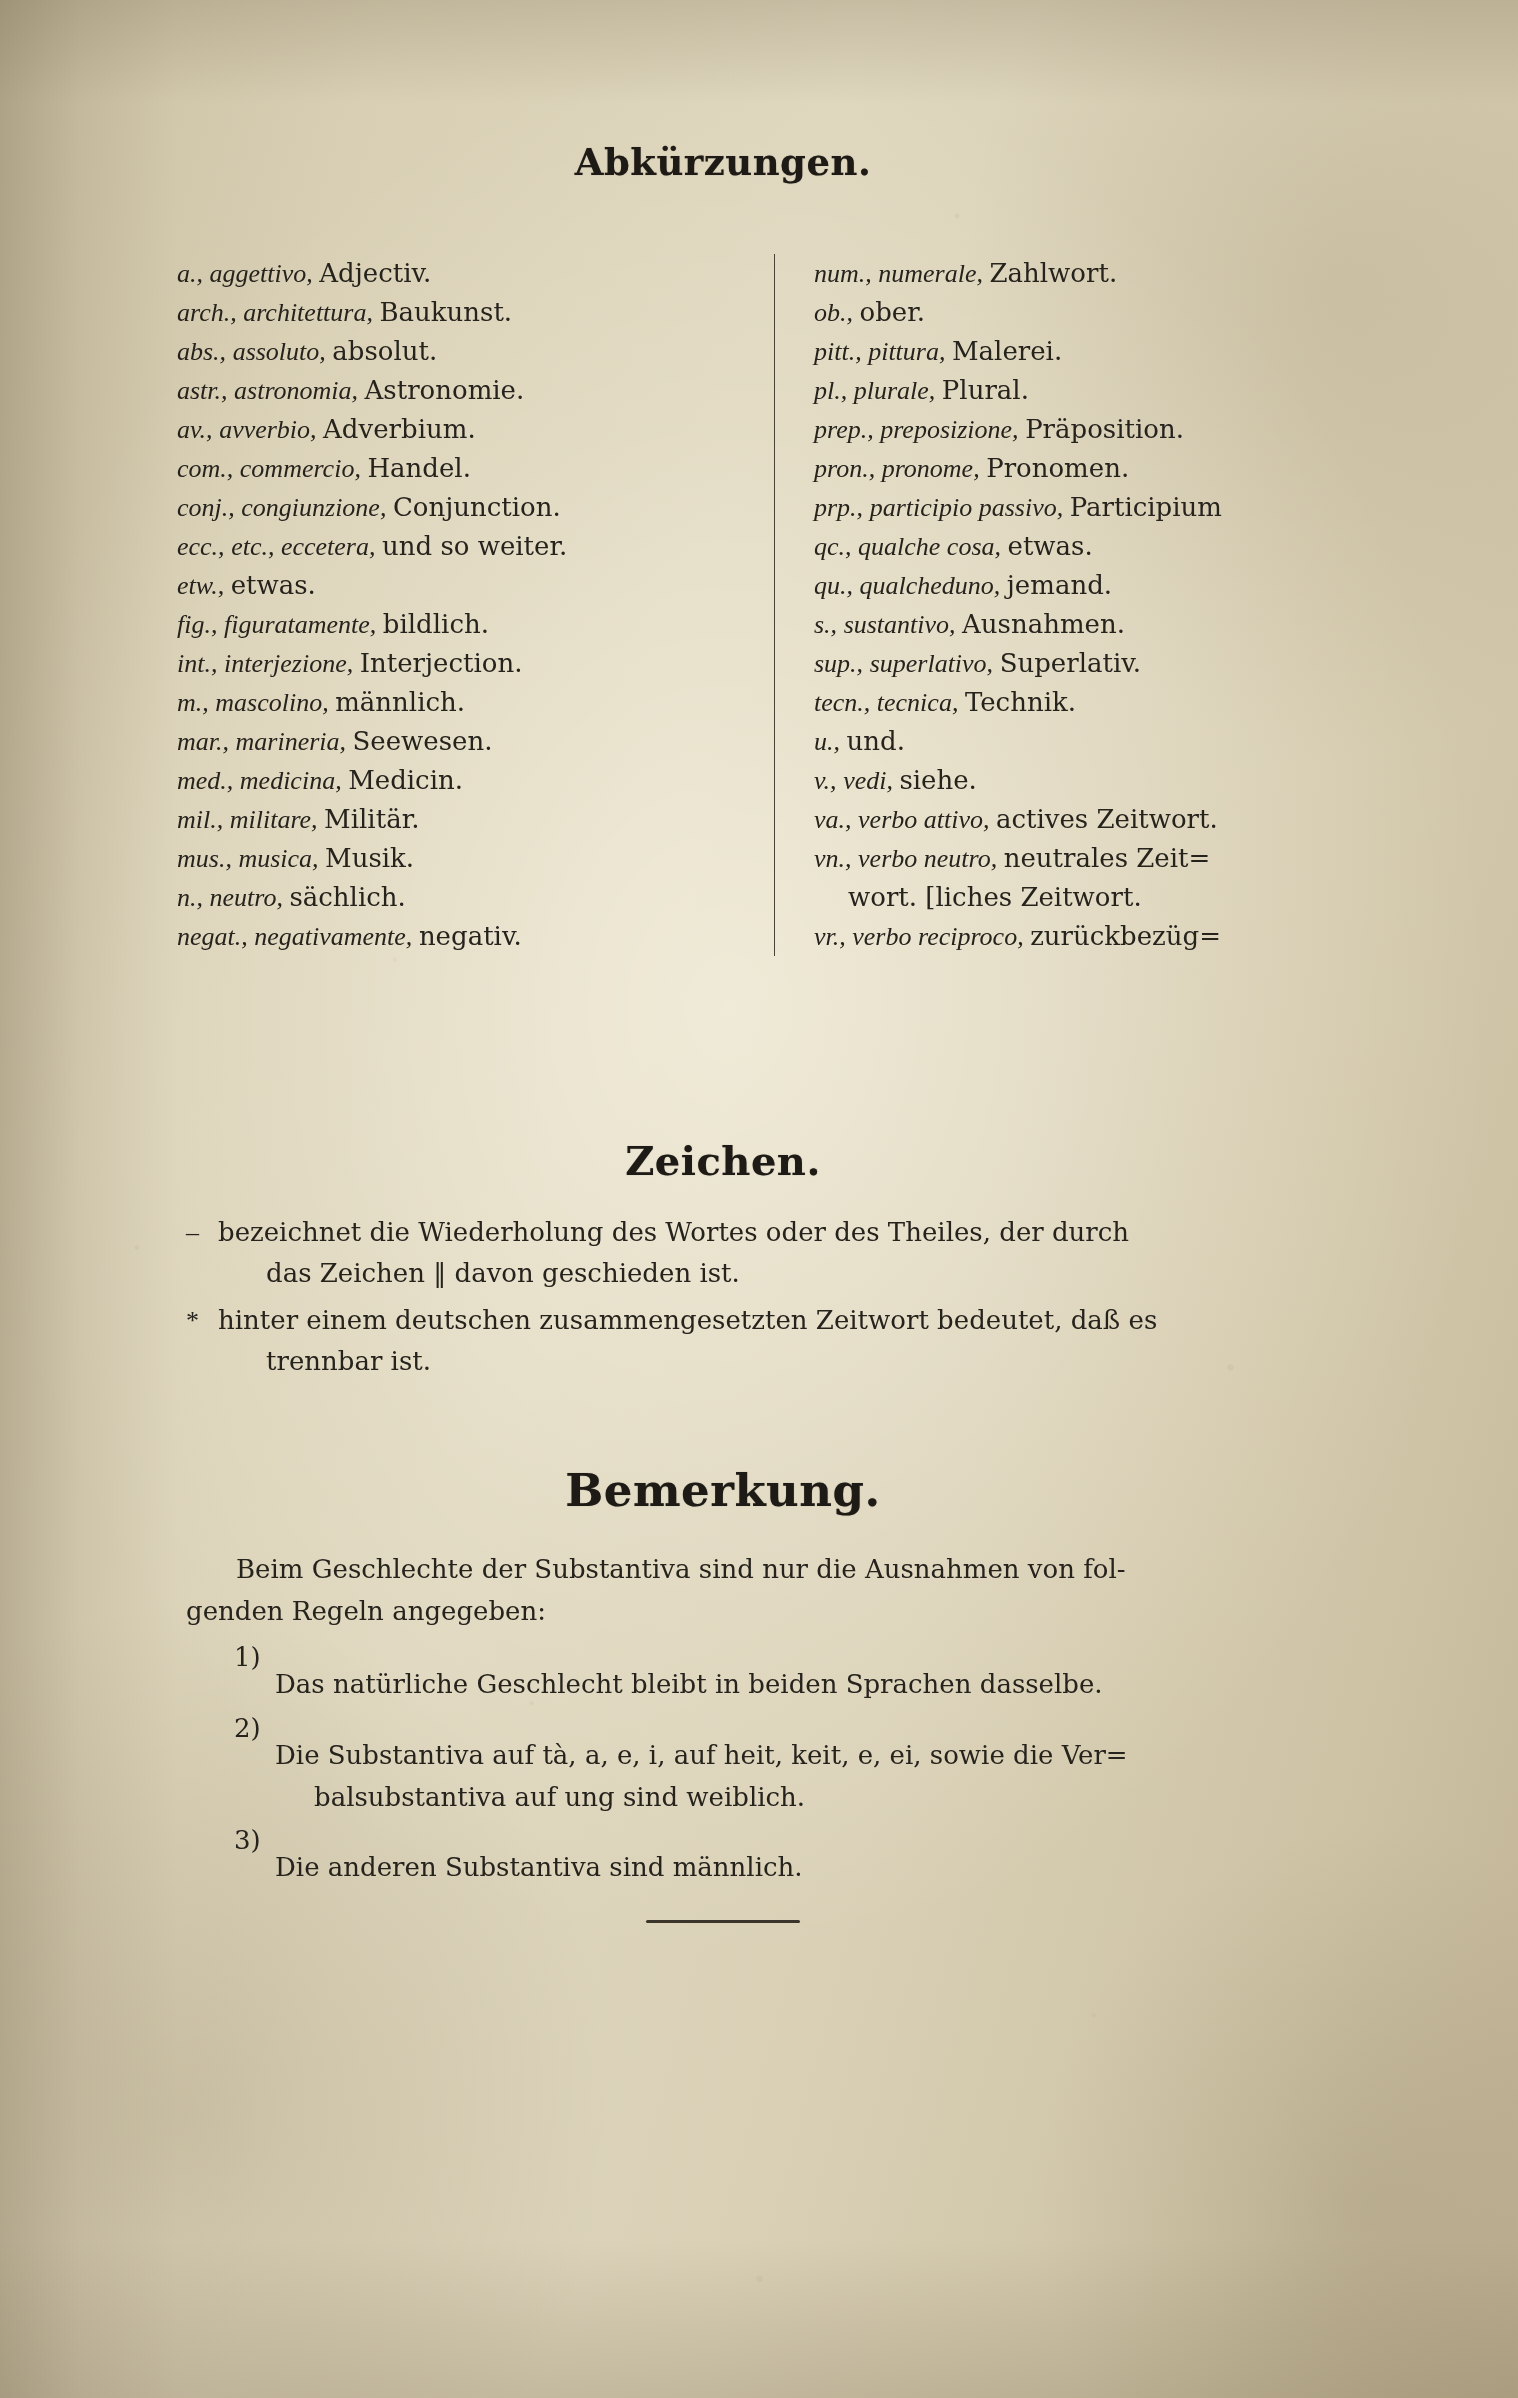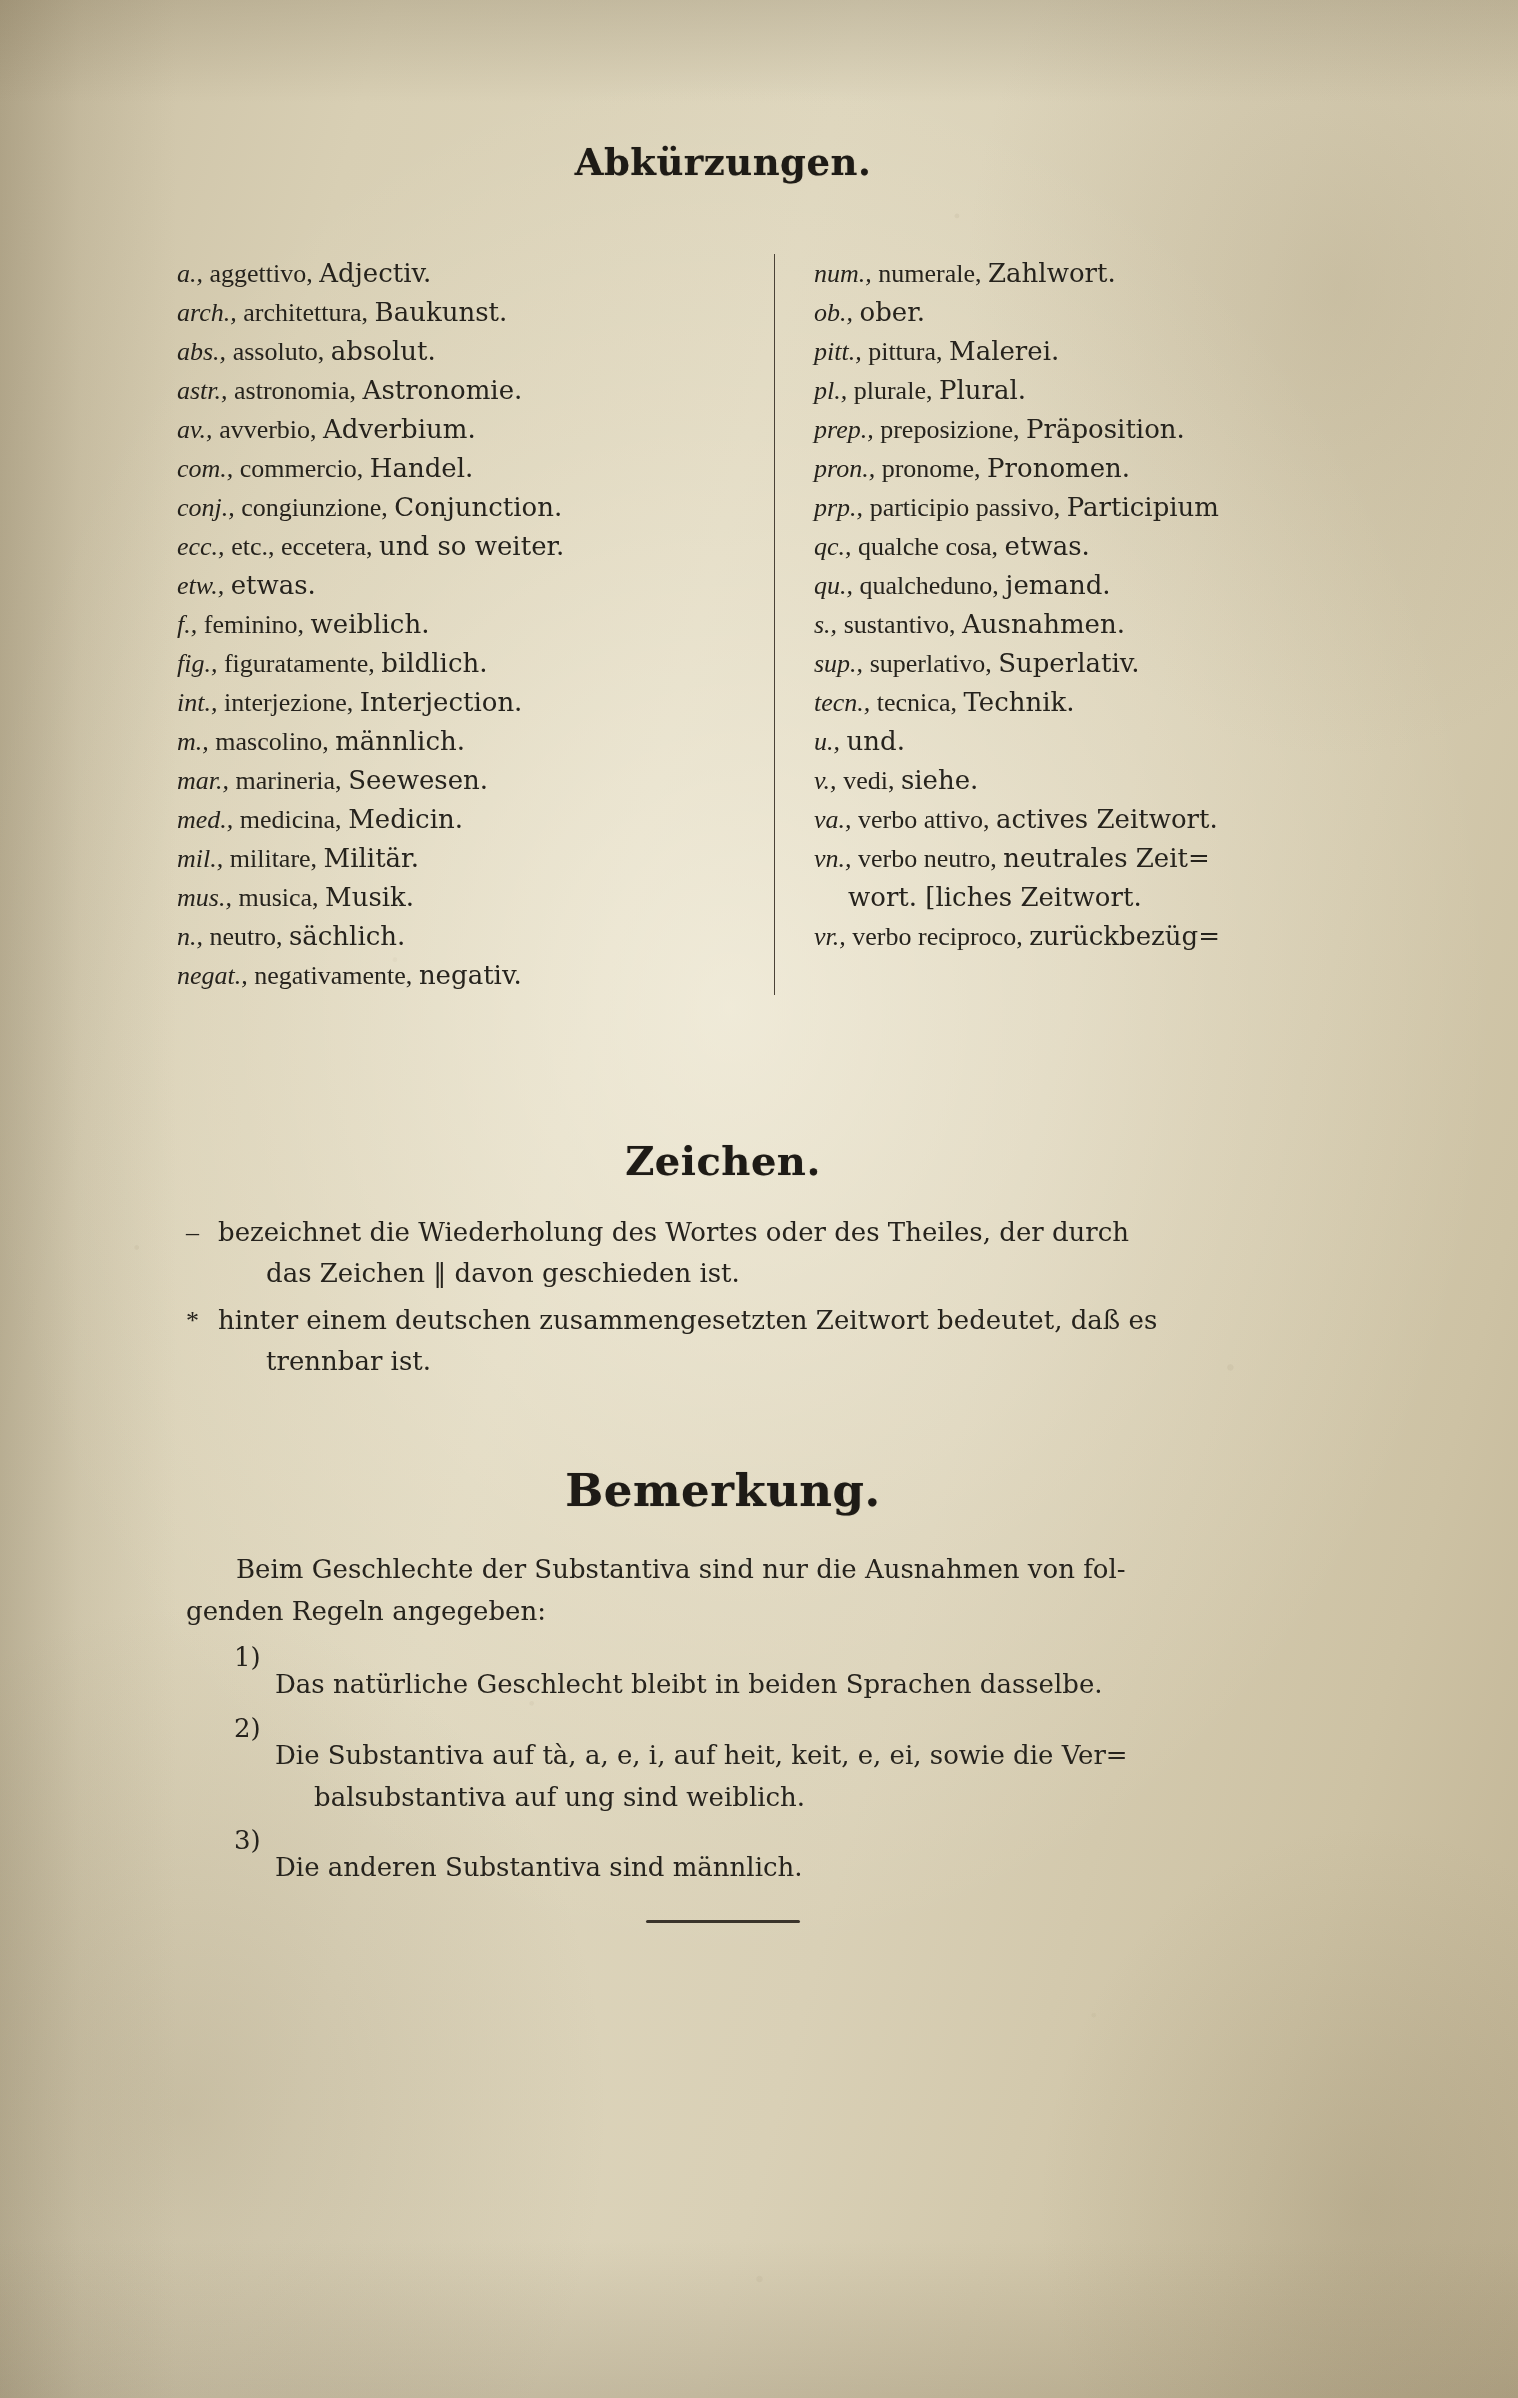--- a/index.html
+++ b/index.html
@@ -108,21 +108,21 @@
   .abbr-col.right { padding-left: 39px; border-left: 1.9px solid #4a4237; }
   .abbr-line {
     font-size: 26px;
     line-height: 38px;
     white-space: nowrap;
     color: #26231d;
   }
   .abbr-line.indent { padding-left: 34px; }
   .ital { font-style: italic; font-family: "Liberation Serif", serif; }
   .ger  { font-family: "DejaVu Serif", serif; }
-  .rom  { font-family: "Liberation Serif", serif; }
+  .rom  { font-family: "Liberation Serif", serif; font-style: italic; }
   .right .abbr-line { font-size: 26px; }
 
   
   .zeichen-block {
     position: absolute;
     top: 1212px;
     left: 186px;
     width: 1212px;
     font-family: "DejaVu Serif", serif;
     font-size: 26px;
@@ -190,21 +190,20 @@
     <div class="abbr-col left" id="abbr-left">
         <div class="abbr-line"><span class="ital">a.,</span> <span class="rom">aggettivo,</span> <span class="ger">Adjectiv.</span></div>
         <div class="abbr-line"><span class="ital">arch.,</span> <span class="rom">architettura,</span> <span class="ger">Baukunst.</span></div>
         <div class="abbr-line"><span class="ital">abs.,</span> <span class="rom">assoluto,</span> <span class="ger">absolut.</span></div>
         <div class="abbr-line"><span class="ital">astr.,</span> <span class="rom">astronomia,</span> <span class="ger">Astronomie.</span></div>
         <div class="abbr-line"><span class="ital">av.,</span> <span class="rom">avverbio,</span> <span class="ger">Adverbium.</span></div>
         <div class="abbr-line"><span class="ital">com.,</span> <span class="rom">commercio,</span> <span class="ger">Handel.</span></div>
         <div class="abbr-line"><span class="ital">conj.,</span> <span class="rom">congiunzione,</span> <span class="ger">Conjunction.</span></div>
         <div class="abbr-line"><span class="ital">ecc.,</span> <span class="rom">etc., eccetera,</span> <span class="ger">und so weiter.</span></div>
         <div class="abbr-line"><span class="ital">etw.,</span> <span class="ger">etwas.</span></div>
-        <div class="abbr-line"><span class="ital">f.,</span> <span class="rom">feminino,</span> <span class="ger">weiblich.</span></div>
         <div class="abbr-line"><span class="ital">fig.,</span> <span class="rom">figuratamente,</span> <span class="ger">bildlich.</span></div>
         <div class="abbr-line"><span class="ital">int.,</span> <span class="rom">interjezione,</span> <span class="ger">Interjection.</span></div>
         <div class="abbr-line"><span class="ital">m.,</span> <span class="rom">mascolino,</span> <span class="ger">männlich.</span></div>
         <div class="abbr-line"><span class="ital">mar.,</span> <span class="rom">marineria,</span> <span class="ger">Seewesen.</span></div>
         <div class="abbr-line"><span class="ital">med.,</span> <span class="rom">medicina,</span> <span class="ger">Medicin.</span></div>
         <div class="abbr-line"><span class="ital">mil.,</span> <span class="rom">militare,</span> <span class="ger">Militär.</span></div>
         <div class="abbr-line"><span class="ital">mus.,</span> <span class="rom">musica,</span> <span class="ger">Musik.</span></div>
         <div class="abbr-line"><span class="ital">n.,</span> <span class="rom">neutro,</span> <span class="ger">sächlich.</span></div>
         <div class="abbr-line"><span class="ital">negat.,</span> <span class="rom">negativamente,</span> <span class="ger">negativ.</span></div>
       </div>

